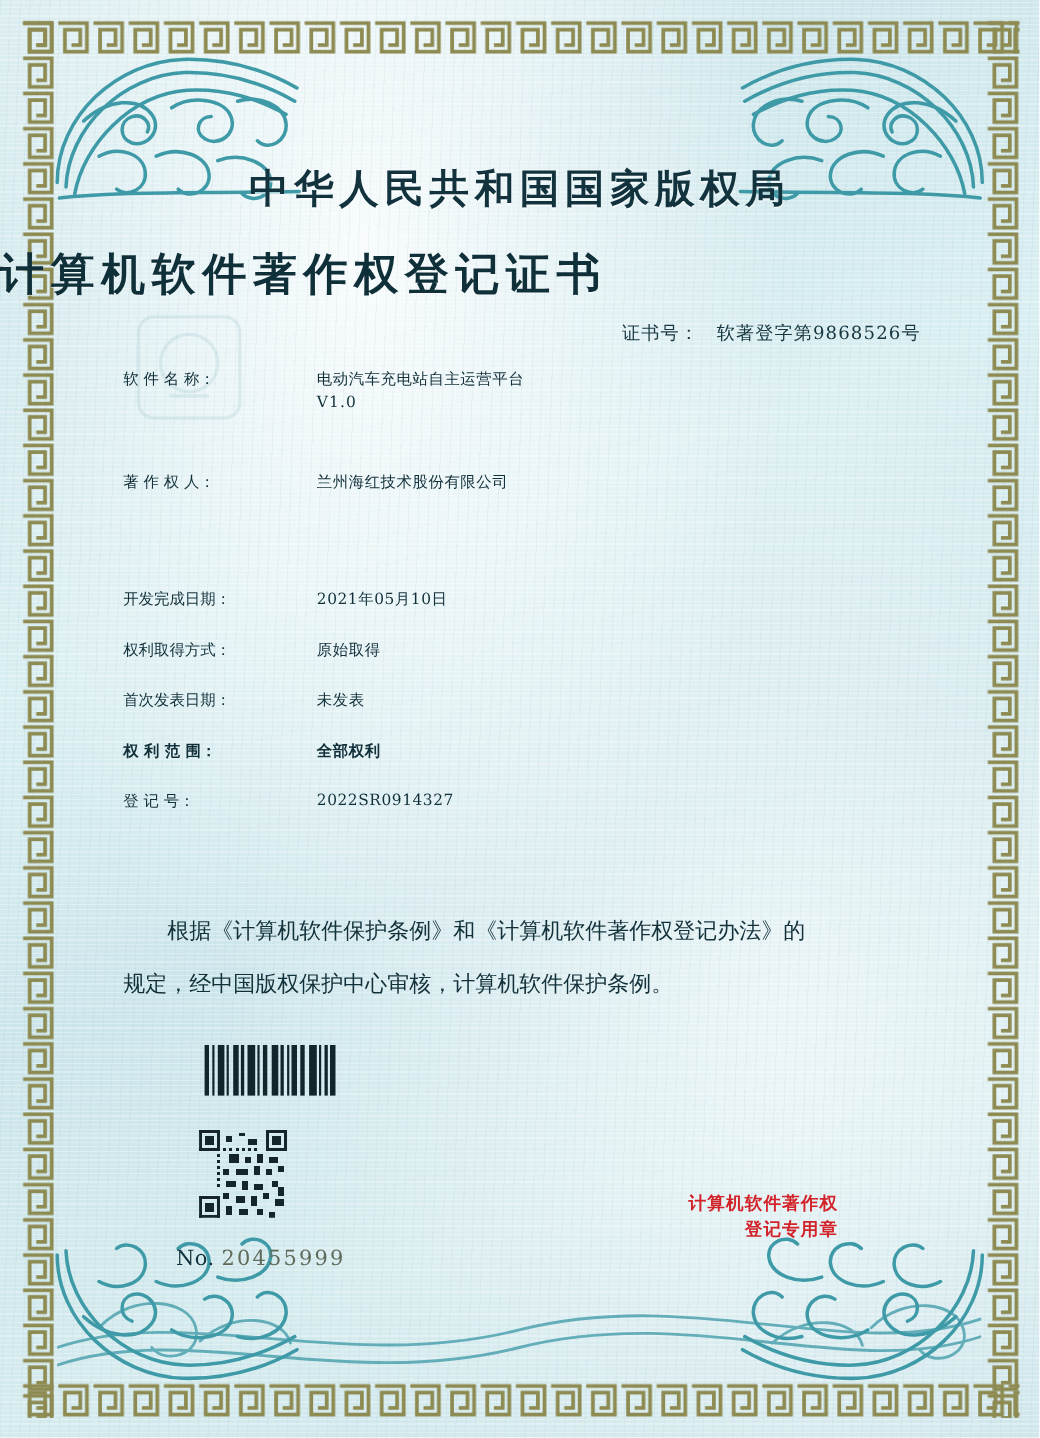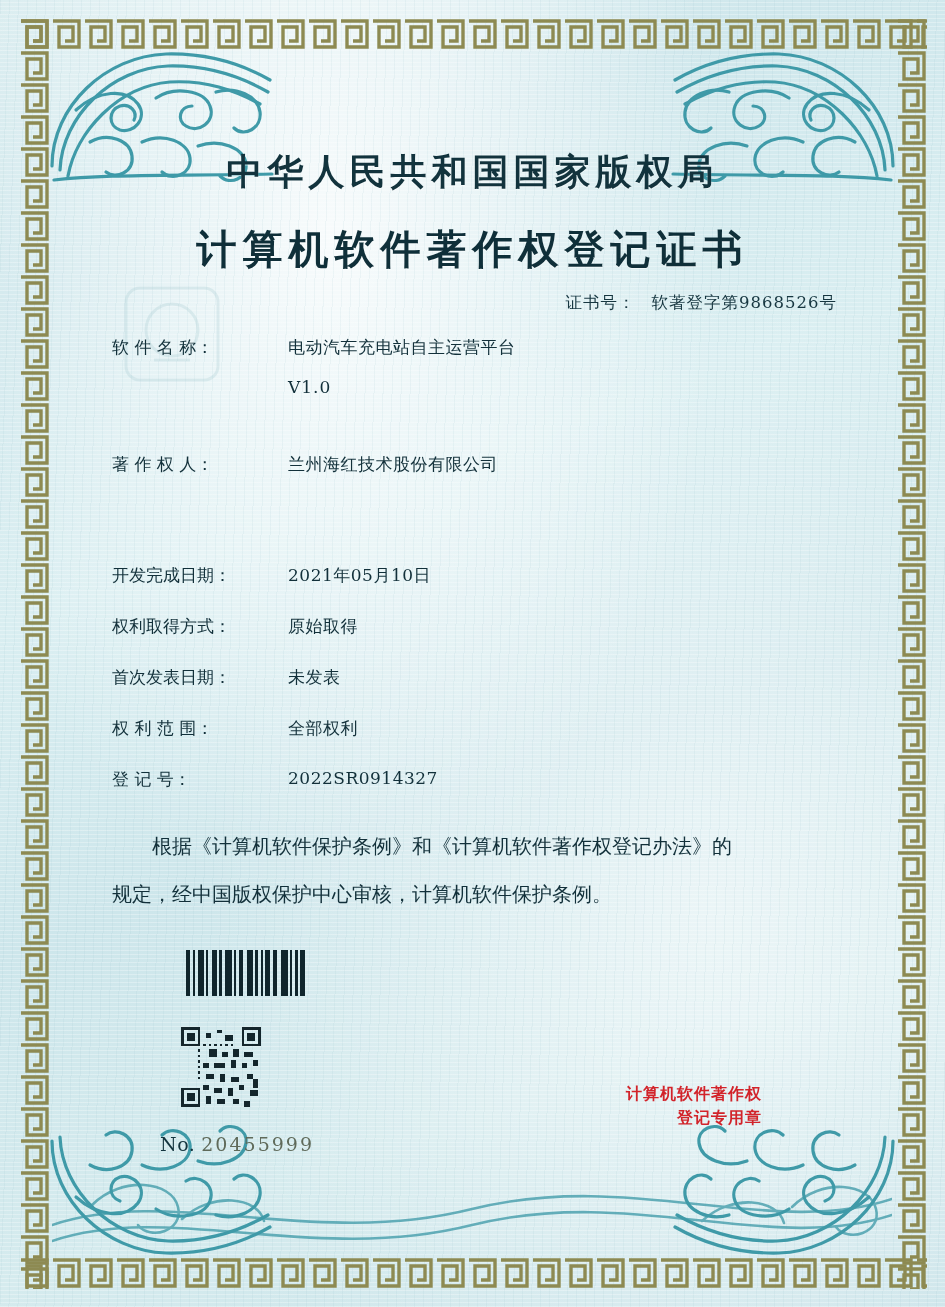--- a/index.html
+++ b/index.html
@@ -111,21 +111,20 @@
     font-size: 36px;
     letter-spacing: 5px;
     font-weight: 700;
     color: #12333d;
     font-family: "DejaVu Serif", "Liberation Serif", serif;
     text-shadow: 0 1px 0 rgba(255,255,255,.55);
   }
   .title-sub {
     position: absolute;
     top: 222px; left: 0; right: 0;
-    text-align: center;
     font-size: 40px;
     letter-spacing: 6px;
     font-weight: 700;
     color: #0f2f39;
     font-family: "DejaVu Serif", "Liberation Serif", serif;
     text-shadow: 0 1px 0 rgba(255,255,255,.55);
   }
 
   .cert-no {
     position: absolute;
@@ -141,42 +140,42 @@
 
   .fields {
     position: absolute;
     left: 112px;
     top: 336px;
     right: 90px;
   }
   .field-row {
     display: flex;
     align-items: flex-start;
-    font-size: 17px;
+    font-size: 14px;
     color: #12303a;
     font-family: "DejaVu Serif", "Liberation Serif", serif;
   }
   .field-label {
     width: 176px;
     flex: 0 0 176px;
     white-space: nowrap;
     letter-spacing: 0px;
   }
   .field-value {
     flex: 1 1 auto;
     letter-spacing: .5px;
   }
-  .field-value .line2 { display: block; margin-top: 18px; letter-spacing: 1px; }
+  .field-value .line2 { display: block; margin-top: 4px; letter-spacing: 1px; }
 
   .row-name   { margin-top: 0px; }
   .row-owner  { margin-top: 56px; }
   .row-dev    { margin-top: 88px; }
   .row-pub    { margin-top: 28px; }
   .row-acq    { margin-top: 28px; }
-  .row-scope  { margin-top: 28px; }
+  .row-scope  { margin-top: 28px; font-weight: bold; }
   .row-reg    { margin-top: 28px; }
 
   .statement {
     position: absolute;
     left: 112px;
     right: 100px;
     top: 822px;
     font-size: 20px;
     line-height: 48px;
     color: #12303a;

